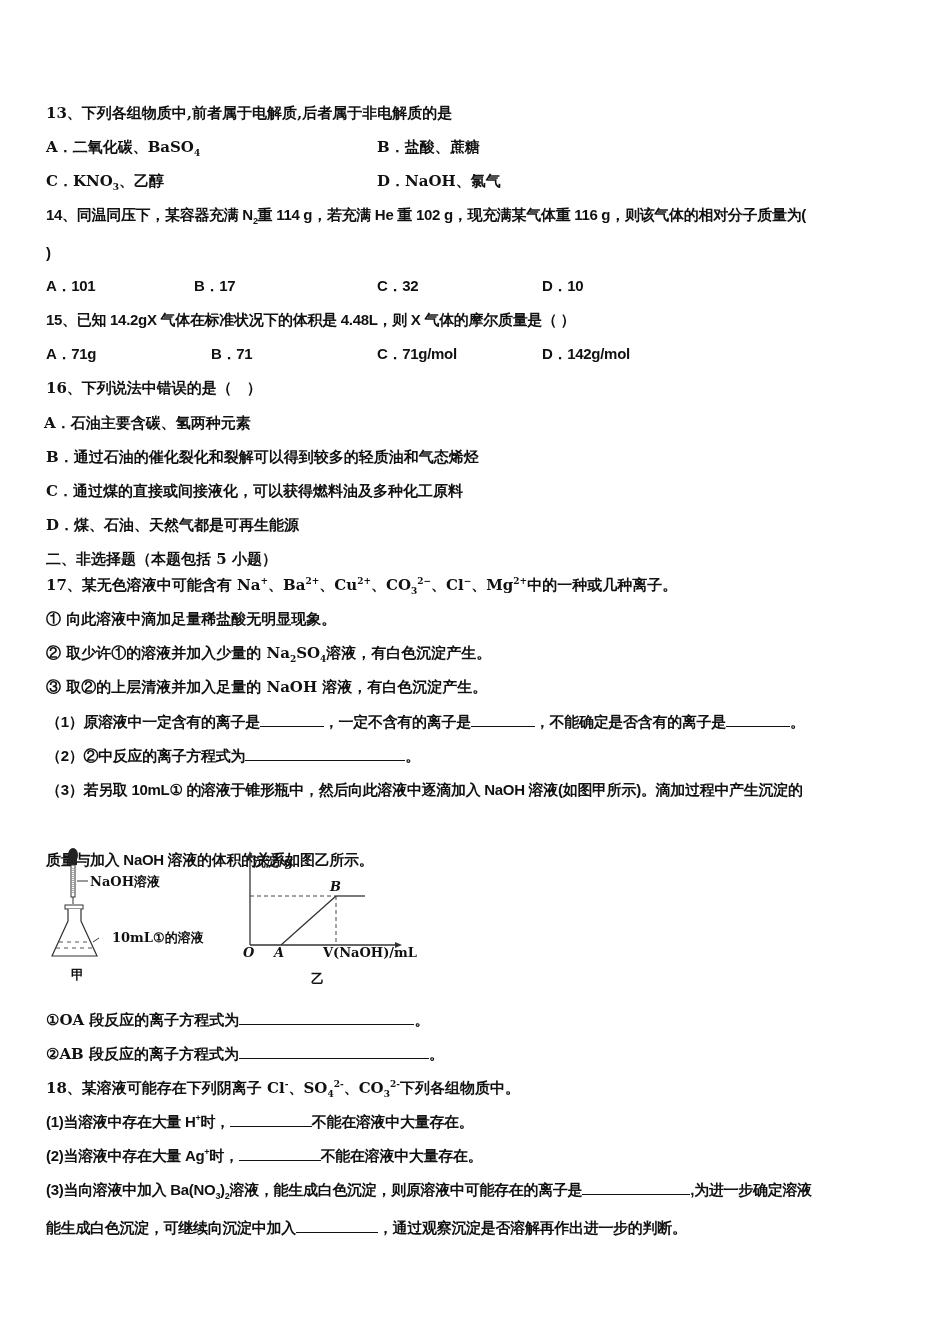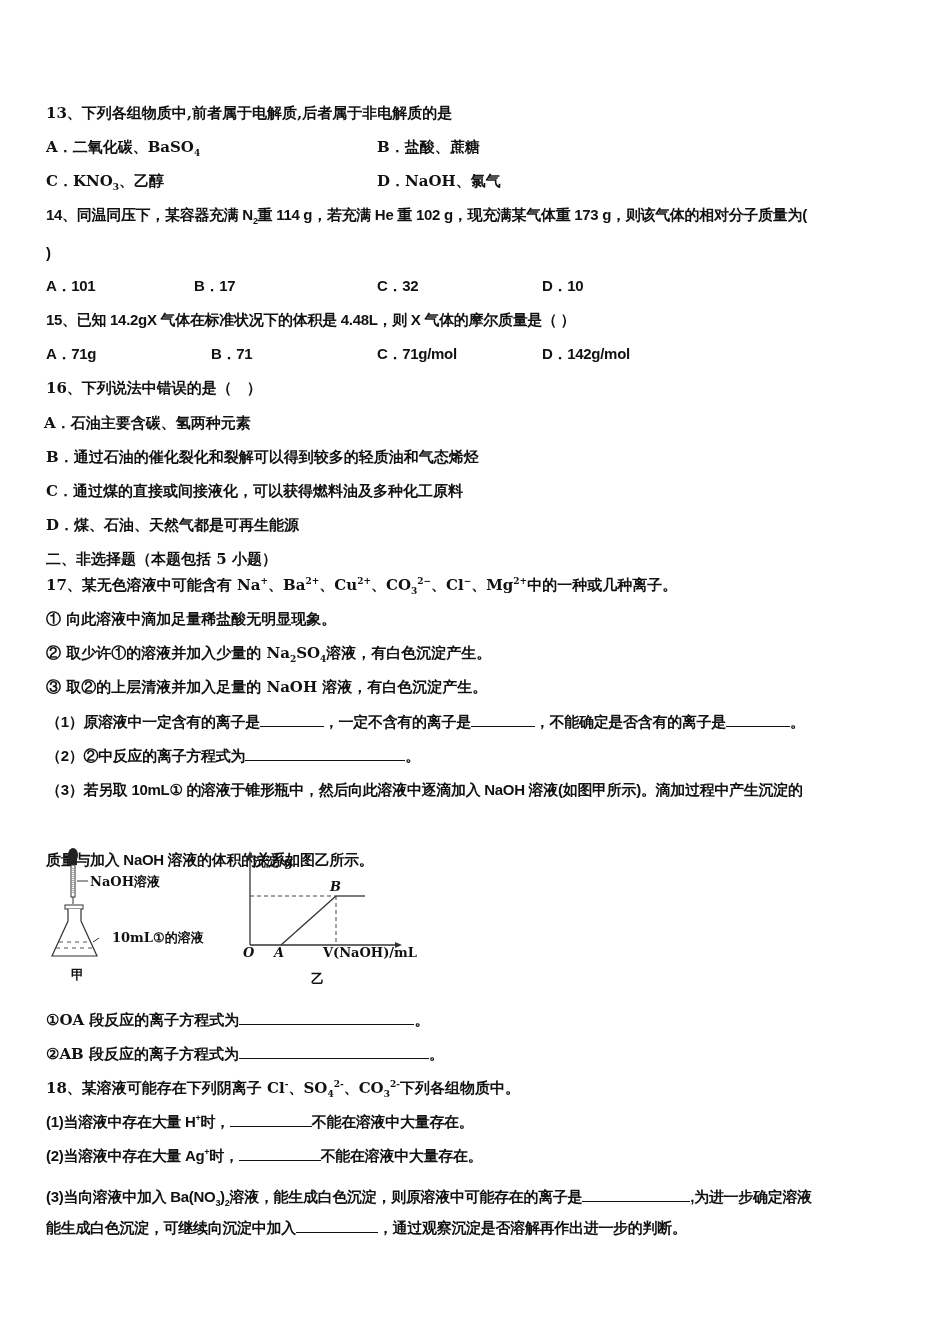--- a/index.html
+++ b/index.html
@@ -22,21 +22,21 @@
 </style>
 </head>
 <body>
 
 <div class="line normal" style="top:103px;"><span style="font-weight:bold">13、下列各组物质中,前者属于电解质,后者属于非电解质的是</span></div>
 <div class="opt" style="left:46px; top:137px;"><span>A．</span><span>二氧化碳、BaSO</span><sub>4</sub></div>
 <div class="opt" style="left:377px; top:137px;"><span>B．</span><span>盐酸、蔗糖</span></div>
 <div class="opt" style="left:46px; top:171px;"><span>C．</span><span>KNO</span><sub>3</sub><span>、乙醇</span></div>
 <div class="opt" style="left:377px; top:171px;"><span>D．</span><span>NaOH、氯气</span></div>
 
-<div class="line narrow" style="top:205px;"><span>14、同温同压下，某容器充满 N</span><sub>2</sub><span>重 114 g，若充满 He 重 102 g，现充满某气体重 173 g，则该气体的相对分子质量为(</span></div>
+<div class="line narrow" style="top:205px;"><span>14、同温同压下，某容器充满 N</span><sub>2</sub><span>重 114 g，若充满 He 重 102 g，现充满某气体重 116 g，则该气体的相对分子质量为(</span></div>
 <div class="line narrow" style="top:243px;"><span>)</span></div>
 <div class="opt narrow" style="left:46px; top:276px;"><span>A．</span><span>101</span></div>
 <div class="opt narrow" style="left:194px; top:276px;"><span>B．</span><span>17</span></div>
 <div class="opt narrow" style="left:377px; top:276px;"><span>C．</span><span>32</span></div>
 <div class="opt narrow" style="left:542px; top:276px;"><span>D．</span><span>10</span></div>
 
 <div class="line narrow" style="top:310px;text-align:center;"><span>15、已知 14.2gX 气体在标准状况下的体积是 4.48L，则 X 气体的摩尔质量是（ ）</span></div>
 <div class="opt narrow" style="left:46px; top:344px;"><span>A．</span><span>71g</span></div>
 <div class="opt narrow" style="left:211px; top:344px;"><span>B．</span><span>71</span></div>
 <div class="opt narrow" style="left:377px; top:344px;"><span>C．</span><span>71g/mol</span></div>
@@ -111,14 +111,14 @@
 <div class="fig-label it" style="left:274px; top:945px;">A</div>
 <div class="fig-label" style="left:323px; top:945px;">V(NaOH)/mL</div>
 <div class="fig-label" style="left:311px; top:970px;">乙</div>
 
 <div class="line" style="top:1010px;"><span>①OA 段反应的离子方程式为</span><span class="blank" style="width:175px;"></span><span>。</span></div>
 <div class="line" style="top:1044px;"><span>②AB 段反应的离子方程式为</span><span class="blank" style="width:190px;"></span><span>。</span></div>
 
 <div class="line" style="top:1078px;"><span>18、某溶液可能存在下列阴离子 Cl</span><sup>-</sup><span>、SO</span><sub>4</sub><sup>2-</sup><span>、CO</span><sub>3</sub><sup>2-</sup><span>下列各组物质中。</span></div>
 <div class="line narrow" style="top:1112px;"><span>(1)当溶液中存在大量 H</span><sup>+</sup><span>时，</span><span class="blank" style="width:82px;"></span><span>不能在溶液中大量存在。</span></div>
 <div class="line narrow" style="top:1146px;"><span>(2)当溶液中存在大量 Ag</span><sup>+</sup><span>时，</span><span class="blank" style="width:82px;"></span><span>不能在溶液中大量存在。</span></div>
-<div class="line narrow" style="top:1180px;margin-top:7px;"><span>(3)当向溶液中加入 Ba(NO</span><sub>3</sub><span>)</span><sub>2</sub><span>溶液，能生成白色沉淀，则原溶液中可能存在的离子是</span><span class="blank" style="width:108px;"></span><span>,为进一步确定溶液</span></div>
+<div class="line narrow" style="top:1180px;"><span>(3)当向溶液中加入 Ba(NO</span><sub>3</sub><span>)</span><sub>2</sub><span>溶液，能生成白色沉淀，则原溶液中可能存在的离子是</span><span class="blank" style="width:108px;"></span><span>,为进一步确定溶液</span></div>
 <div class="line narrow" style="top:1218px;"><span>能生成白色沉淀，可继续向沉淀中加入</span><span class="blank" style="width:82px;"></span><span>，通过观察沉淀是否溶解再作出进一步的判断。</span></div>
 
 </body></html>

